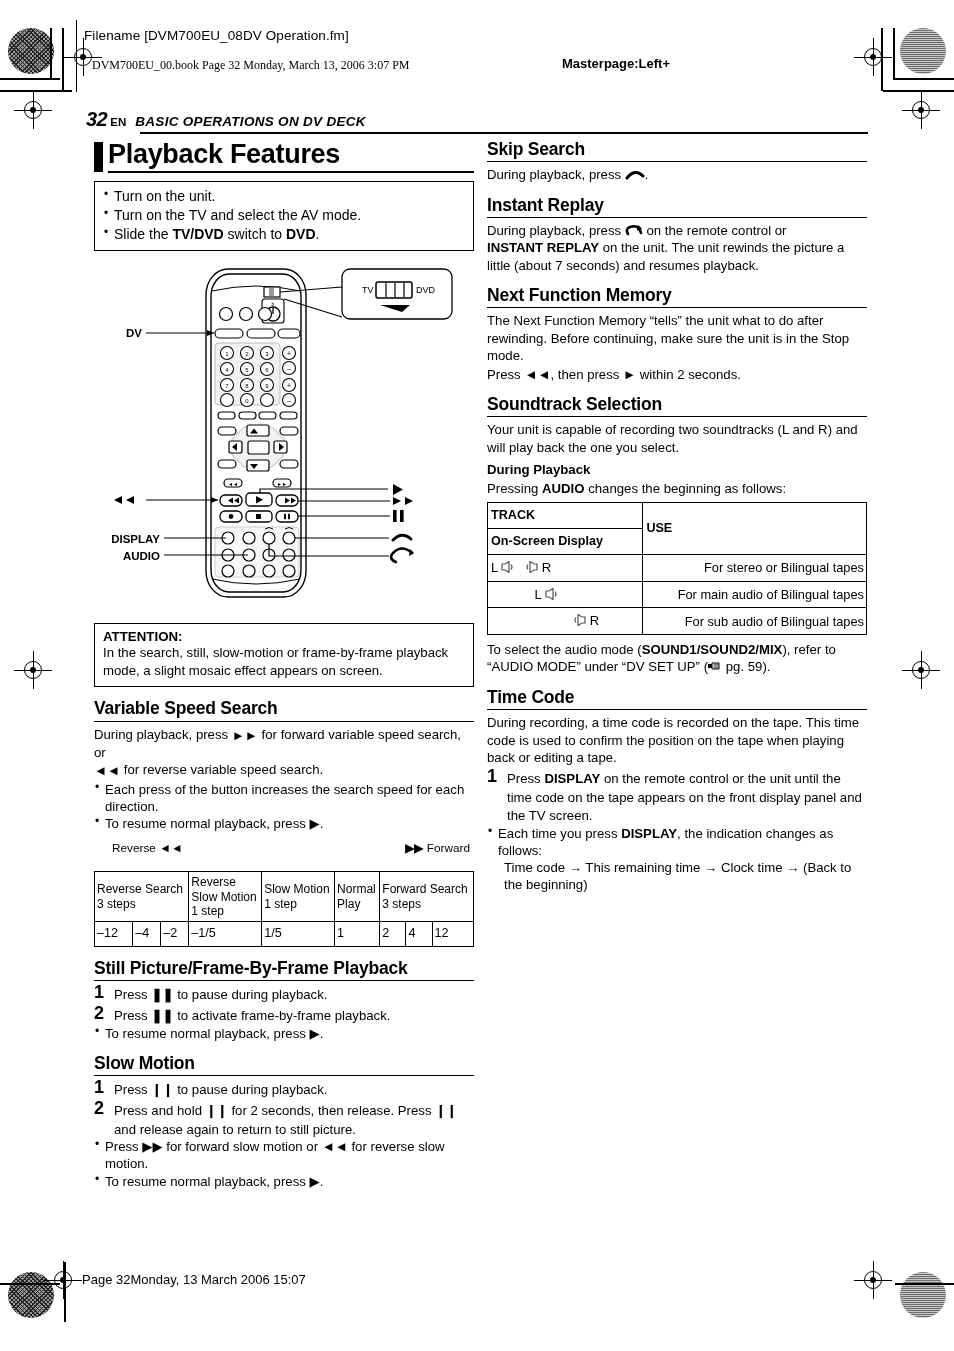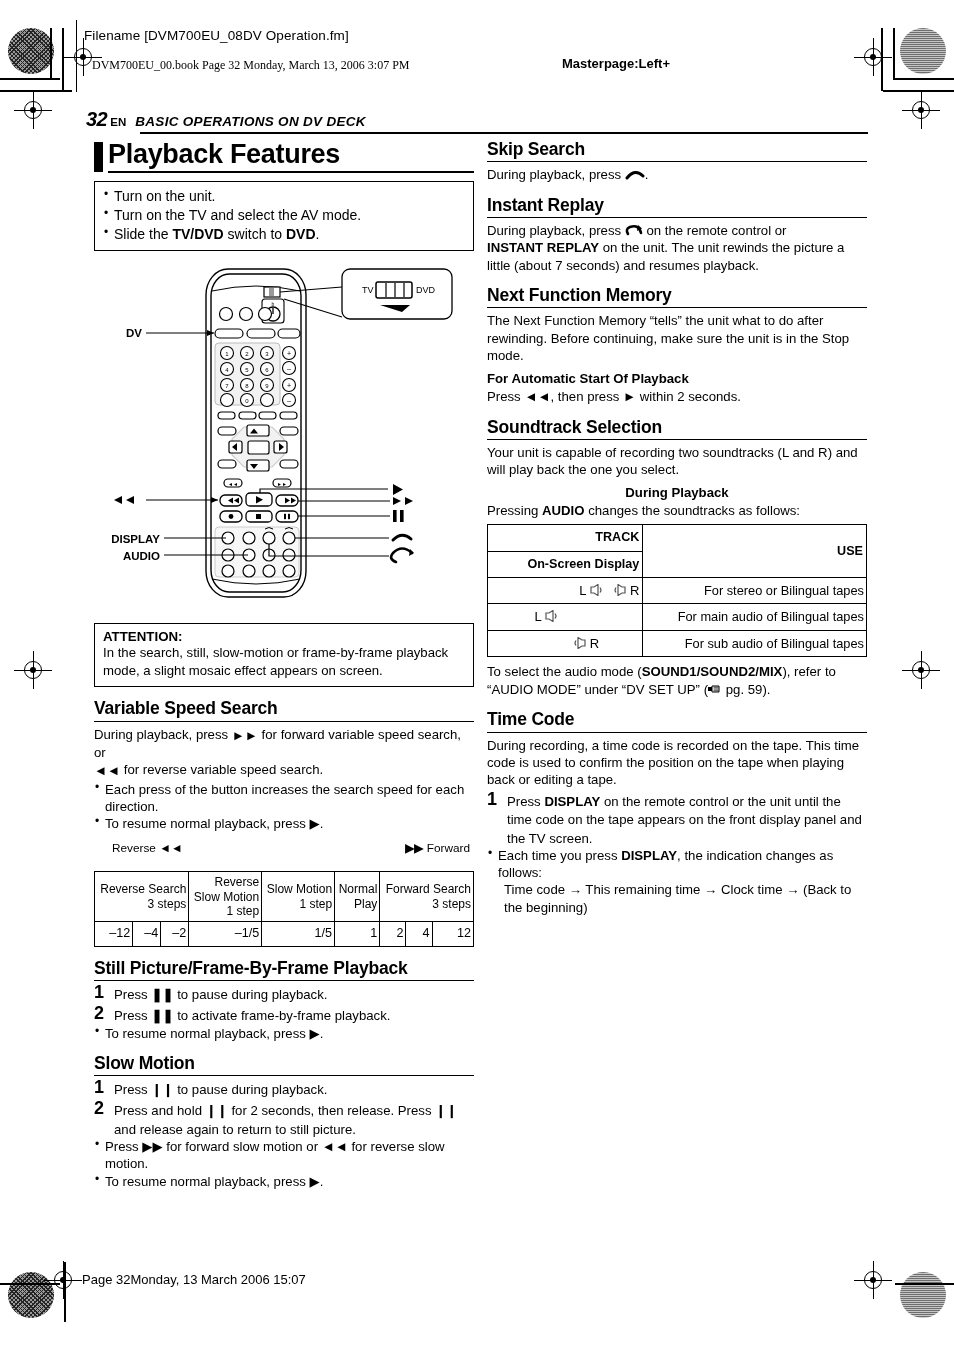--- a/index.html
+++ b/index.html
@@ -119,21 +119,21 @@
   
   .remote-area { position:relative; height:362px; margin-top:4px; }
 
   
   .dirbar { position:relative; height:30px; margin-top:9px; }
   .dirbar .lbl { position:absolute; font-size:11.8px; top:0; }
   .dirbar .arrowline { position:absolute; left:0; right:0; top:17px; height:0; }
 
   table.tbl { border-collapse:collapse; width:100%; }
   table.tbl td, table.tbl th {
-    border:1.2px solid #000; text-align:right; vertical-align:middle;
+    border:1.2px solid #000; text-align:left; vertical-align:middle;
     font-size:12px; line-height:1.2; padding:3px 2px;
   }
   table.speed td { font-size:12px; }
   table.speed .vals td { font-size:12.6px; padding:4px 2px; }
 
   table.track { margin-top:5px; }
   table.track th { font-weight:bold; font-size:12.6px; padding:5px 3px; }
   table.track td.use { text-align:right; padding-left:8px; font-size:12.8px; font-weight:normal; }
   table.track td.trk { font-size:13px; padding:5px 3px; }
 
@@ -569,31 +569,30 @@
     <div class="p">
       <span>During playback, press </span><svg width="18" height="13" viewBox="0 0 18 13" style="vertical-align:-2px">
           <path d="M16 9 q-2 -9 -11 -6 q-5 2 -2 7" stroke="#000" stroke-width="2.6" fill="none" stroke-linecap="round"></path>
           <path d="M13 1 l4 3.5 l-5 2.5 z" fill="#000"></path>
         </svg><span> on the remote control or </span><br><b>INSTANT REPLAY</b><span> on the unit. The unit rewinds the picture a little (about 7 seconds) and resumes playback.</span>
     </div>
 
     <h2 class="sec">Next Function Memory</h2>
     <div class="sec-rule"></div>
     <div class="p">The Next Function Memory “tells” the unit what to do after rewinding. Before continuing, make sure the unit is in the Stop mode.</div>
-    <div class="p" style="margin-top:5px;"><b>For Automatic Start Of Playback</b></div>
     <div class="p">
       <span>Press </span><b>◄◄</b><span>, then press </span><b>►</b><span> within 2 seconds.</span>
     </div>
 
     <h2 class="sec">Soundtrack Selection</h2>
     <div class="sec-rule"></div>
     <div class="p">Your unit is capable of recording two soundtracks (L and R) and will play back the one you select.</div>
-    <div class="p" style="margin-top:5px;text-align:center;"><b>During Playback</b></div>
+    <div class="p" style="margin-top:5px;"><b>During Playback</b></div>
     <div class="p">
-      <span>Pressing </span><b>AUDIO</b><span> changes the soundtracks as follows:</span>
+      <span>Pressing </span><b>AUDIO</b><span> changes the beginning as follows:</span>
     </div>
 
     <table class="tbl track">
       <tbody>
           <tr>
         <th style="width:41%;">TRACK</th>
         <th rowspan="2">USE</th>
       </tr>
       <tr>
         <th>On-Screen Display</th>

